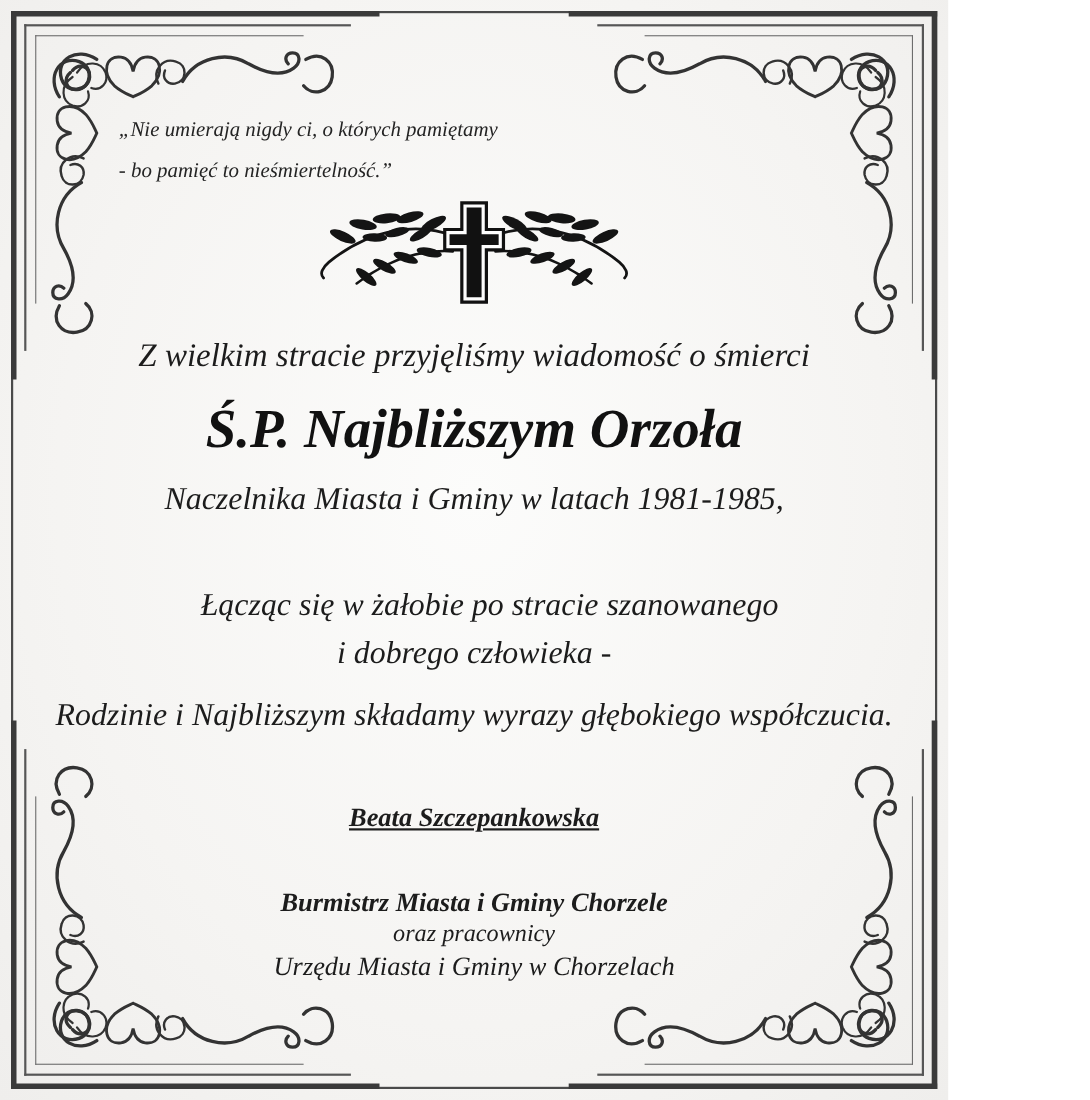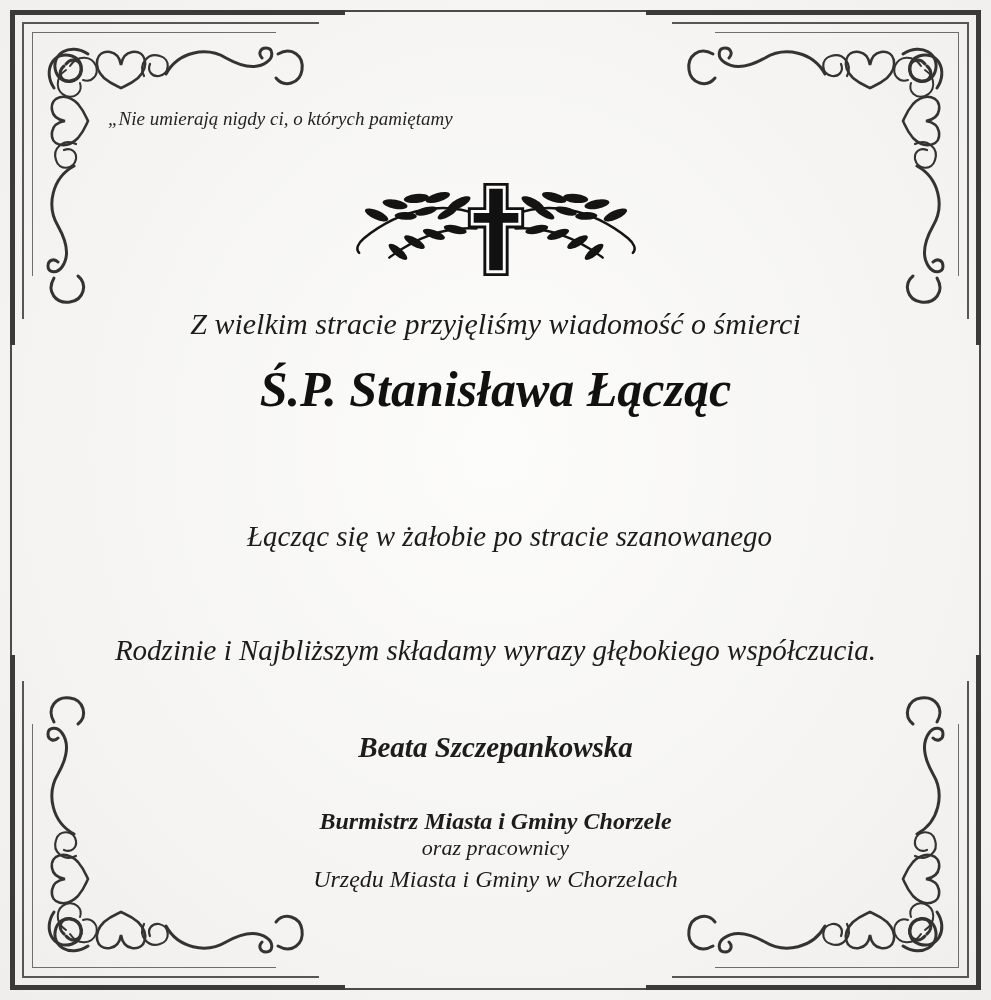--- a/index.html
+++ b/index.html
@@ -1,18 +1,18 @@
 <!DOCTYPE html>
 <html><head>
 <meta charset="utf-8">
 <style>
   html,body{margin:0;padding:0;background:#ffffff;}
   .page{
     position:relative;
-    width:991px;height:1000px;
+    width:862px;height:1000px;
     background:radial-gradient(ellipse at 50% 45%, #fcfcfb 0%, #f5f4f2 62%, #efeeec 100%);
     font-family:"Liberation Serif","DejaVu Serif",serif;
     font-style:italic;
     color:#1c1c1c;
     overflow:hidden;
   }
   
   .frame-perimeter{
     position:absolute;inset:10px;
     border:2px solid #4a4a4a;
@@ -34,24 +34,24 @@
   .txt{position:absolute;left:0;right:0;text-align:center;white-space:nowrap;}
   .quote{
     position:absolute;left:108px;top:100px;text-align:left;
     font-size:19px;line-height:37px;color:#242424;
   }
   .emblem{position:absolute;left:0;right:0;top:176px;text-align:center;}
   .intro      {top:307px;font-size:30px;}
   .name       {top:360px;font-size:50px;font-weight:bold;color:#111;}
   .role       {top:438px;font-size:29px;}
   .role-detail{top:478px;font-size:22px;}
-  .mourn1     {top:520px;font-size:29px;padding-left:28px;}
+  .mourn1     {top:534px;font-size:29px;padding-left:28px;}
   .mourn2     {top:578px;font-size:29px;}
   .condolence {top:634px;font-size:29px;}
-  .sig-name   {top:731px;font-size:29px;font-weight:bold;}
+  .sig-name   {top:731px;font-size:24px;font-weight:bold;text-decoration:underline;}
   .sig-title  {top:808px;font-size:24px;font-weight:bold;}
   .sig-also   {top:835px;font-size:22px;}
   .sig-office {top:866px;font-size:24px;}
 </style>
 </head>
 <body>
 
 <svg width="0" height="0" style="position:absolute" aria-hidden="true">
   <defs>
     <g id="flourish-h" fill="none" stroke="#333" stroke-linecap="round">
@@ -117,35 +117,38 @@
     <div class="acc acc1"></div>
     <div class="acc acc2"></div>
     <div class="acc acc3"></div>
     <svg class="ornament" width="280" height="280" viewBox="0 0 280 280">
         <use href="#corner-ornament"></use>
       </svg>
   </div>
 
   <div class="quote">
     <div>„Nie umierają nigdy ci, o których pamiętamy</div>
+    <div>- bo pamięć to nieśmiertelność.”</div>
   </div>
 
   <div class="emblem">
     <svg width="330" height="107" viewBox="0 0 340 110">
       <use href="#branch-left"></use>
       <use href="#branch-left" transform="translate(340,0) scale(-1,1)"></use>
       <path d="M157,7 H183 V32 H199 V54 H183 V103 H157 V54 H141 V32 H157 Z" fill="#111"></path>
       <path d="M160,10 H180 V35 H196 V51 H180 V100 H160 V51 H144 V35 H160 Z" fill="#fdfdfd"></path>
       <path d="M163,13 H177 V38 H193 V48 H177 V97 H163 V48 H147 V38 H163 Z" fill="#111"></path>
     </svg>
   </div>
 
   <div class="txt intro">Z wielkim stracie przyjęliśmy wiadomość o śmierci</div>
-  <div class="txt name">Ś.P. Stanisława Łącząc</div>
+  <div class="txt name">Ś.P. Najbliższym Orzoła</div>
+  <div class="txt role">Naczelnika Miasta i Gminy w latach 1981-1985,</div>
   <div class="txt mourn1">Łącząc się w żałobie po stracie szanowanego</div>
+  <div class="txt mourn2">i dobrego człowieka -</div>
   <div class="txt condolence">Rodzinie i Najbliższym składamy wyrazy głębokiego współczucia.</div>
 
   <div class="txt sig-name">Beata Szczepankowska</div>
   <div class="txt sig-title">Burmistrz Miasta i Gminy Chorzele</div>
   <div class="txt sig-office">Urzędu Miasta i Gminy w Chorzelach</div>
   <div class="txt sig-also">oraz pracownicy</div>
 
 </div>
 
 </body></html>

